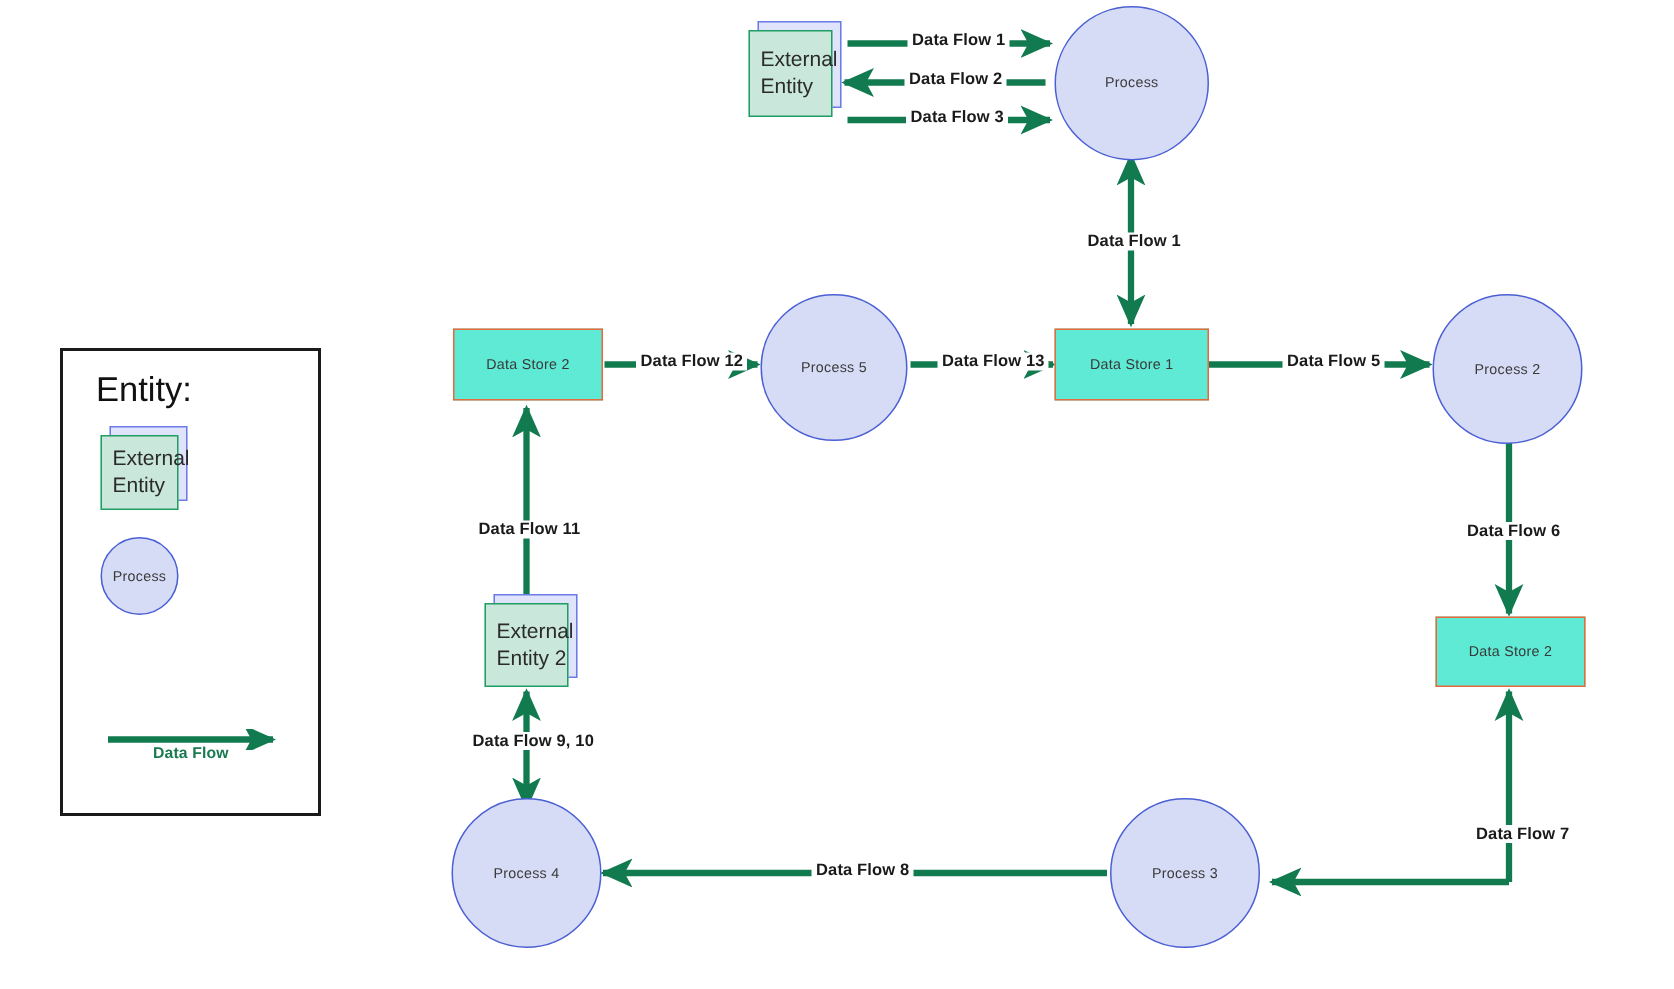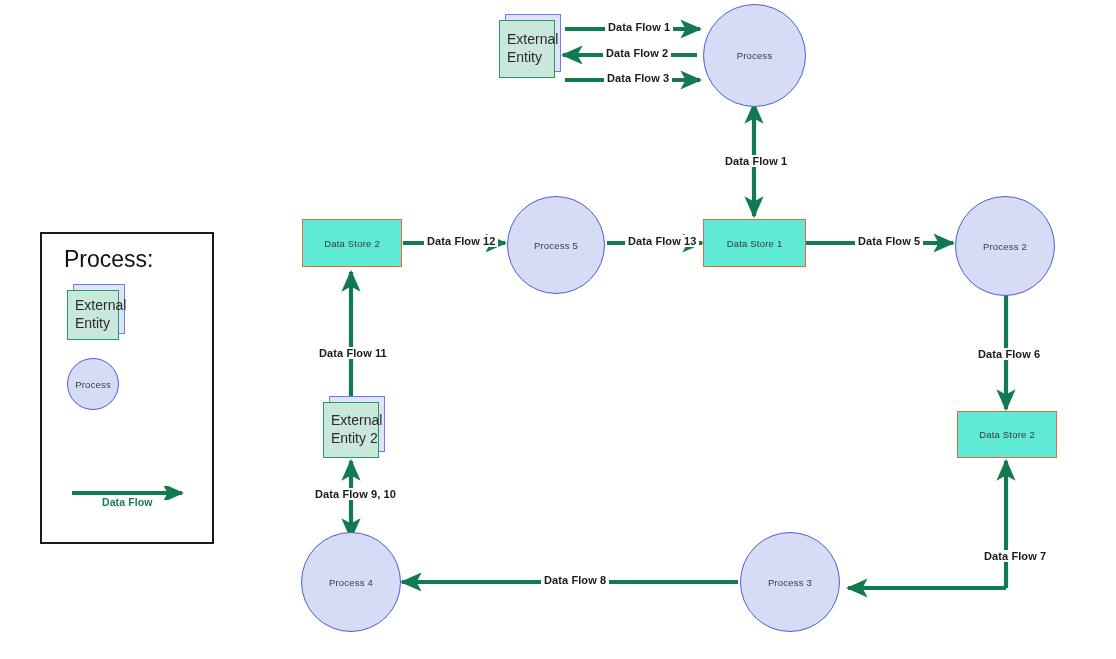--- a/index.html
+++ b/index.html
@@ -134,21 +134,21 @@
 
 <div class="node store" style="left:302px;top:219px;width:100px;height:48px;">
   <span>Data Store 2</span>
 </div>
 
 <div class="node proc" style="left:507px;top:196px;width:98px;height:98px;">
   <span>Process 5</span>
 </div>
 
 <div id="legend">
-  <div class="title">Process:</div>
+  <div class="title">Entity:</div>
 
   <div class="ent lg-ent">
     <div class="back"></div>
     <div class="front">
       <span>External<br>Entity</span>
     </div>
   </div>
 
   <div class="proc lg-proc">
     <span>Process</span>

